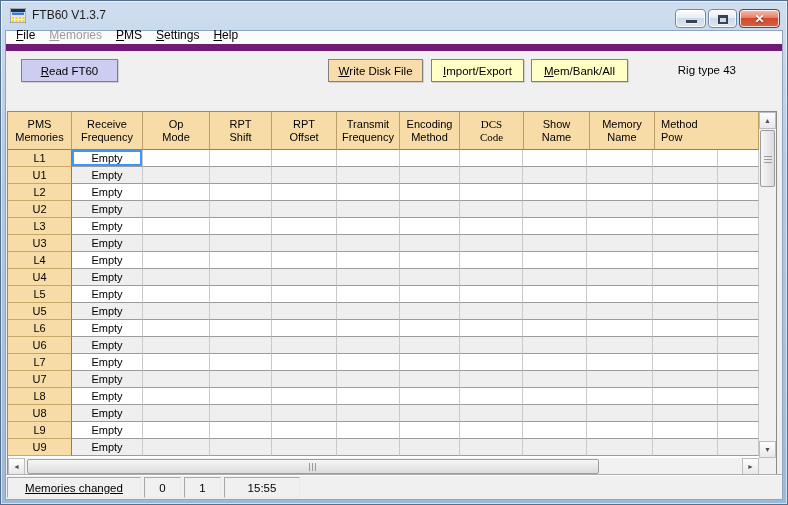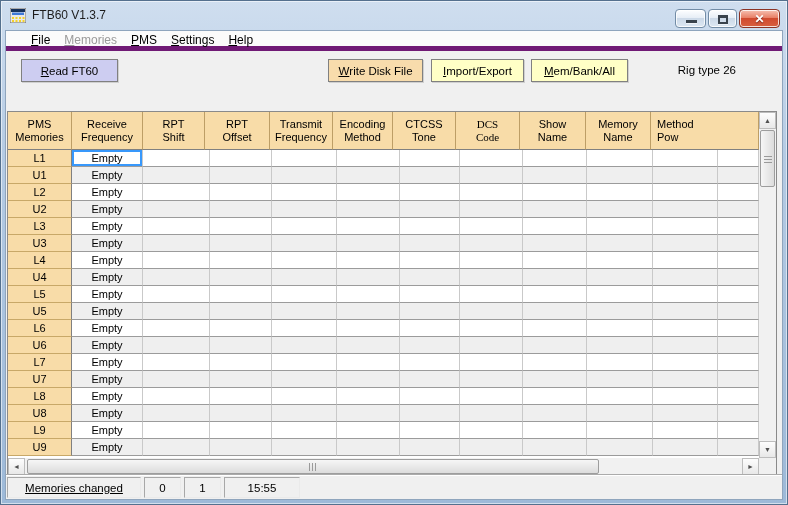--- a/index.html
+++ b/index.html
@@ -36,21 +36,21 @@
     box-shadow:0 1px 0 rgba(255,255,255,.5); }
   .glyph-x { position:absolute; left:0; right:0; top:2px; text-align:center; color:#fff;
     font-size:12px; font-weight:bold; text-shadow:0 1px 1px rgba(60,0,0,.6); }
 
   
   .client { position:absolute; top:29px; left:4px; right:4px; bottom:4px;
     background:#f0f0f0; border:1px solid #8fa5bd; }
 
   
   .menubar { position:absolute; top:0; left:0; right:0; height:20px; background:#fbfbfb;
-    border-bottom:5px solid #701a75; display:flex; align-items:flex-start; padding-left:18px; }
+    border-bottom:7px solid #701a75; display:flex; align-items:flex-end; padding-left:3px; }
   .menu-item { font-size:12px; padding:2px 7px; color:#000; cursor:default; }
   .menu-item.disabled { color:#9a9a9a; }
 
   
   .toolbar { position:absolute; top:21px; left:0; right:0; height:37px; background:#f0f0f0; }
   .tbtn {
     position:absolute; top:7px; height:23px; font-size:11.5px; color:#000;
     border:1px solid #808080; box-shadow:1px 1px 0 #d0d0d0;
     display:flex; align-items:center; justify-content:center; cursor:default;
     font-family:"Liberation Sans", sans-serif;
@@ -165,44 +165,44 @@
 
     <div class="menubar">
         <span class="menu-item"><u>F</u>ile</span>
         <span class="menu-item disabled"><u>M</u>emories</span>
         <span class="menu-item"><u>P</u>MS</span>
         <span class="menu-item"><u>S</u>ettings</span>
         <span class="menu-item"><u>H</u>elp</span>
       </div>
 
     <div class="toolbar">
-      <span class="rigtype">Rig type 26</span>
+      <span class="rigtype">Rig type 43</span>
     <button class="tbtn" style="left: 15px; width: 97px; background: rgb(205, 205, 241);"><u>R</u>ead FT60</button>
         <button class="tbtn" style="left: 322px; width: 95px; background: rgb(248, 220, 172);"><u>W</u>rite Disk File</button>
         <button class="tbtn" style="left: 425px; width: 93px; background: rgb(255, 255, 198);"><u>I</u>mport/Export</button>
         <button class="tbtn" style="left: 525px; width: 97px; background: rgb(255, 255, 198);"><u>M</u>em/Bank/All</button>
       </div>
 
 
     <div class="panel">
       <div class="grid-header">
           <div class="hcell" style="width: 64px;">PMS
 Memories</div>
           <div class="hcell" style="width: 71px;">Receive
 Frequency</div>
+          <div class="hcell" style="width: 67px;">Op
+Mode</div>
           <div class="hcell" style="width: 62px;">RPT
 Shift</div>
           <div class="hcell" style="width: 65px;">RPT
 Offset</div>
           <div class="hcell" style="width: 63px;">Transmit
 Frequency</div>
           <div class="hcell" style="width: 60px;">Encoding
 Method</div>
-          <div class="hcell" style="width: 63px;">CTCSS
-Tone</div>
           <div class="hcell" style="width: 64px; font-family: Liberation Serif, serif;">DCS
 Code</div>
           <div class="hcell" style="width: 66px;">Show
 Name</div>
           <div class="hcell" style="width: 65px;">Memory
 Name</div>
           <div class="hcell cut" style="flex: 1 1 0%;">Method
 Pow</div>
         </div>
       <div class="grid-body">

